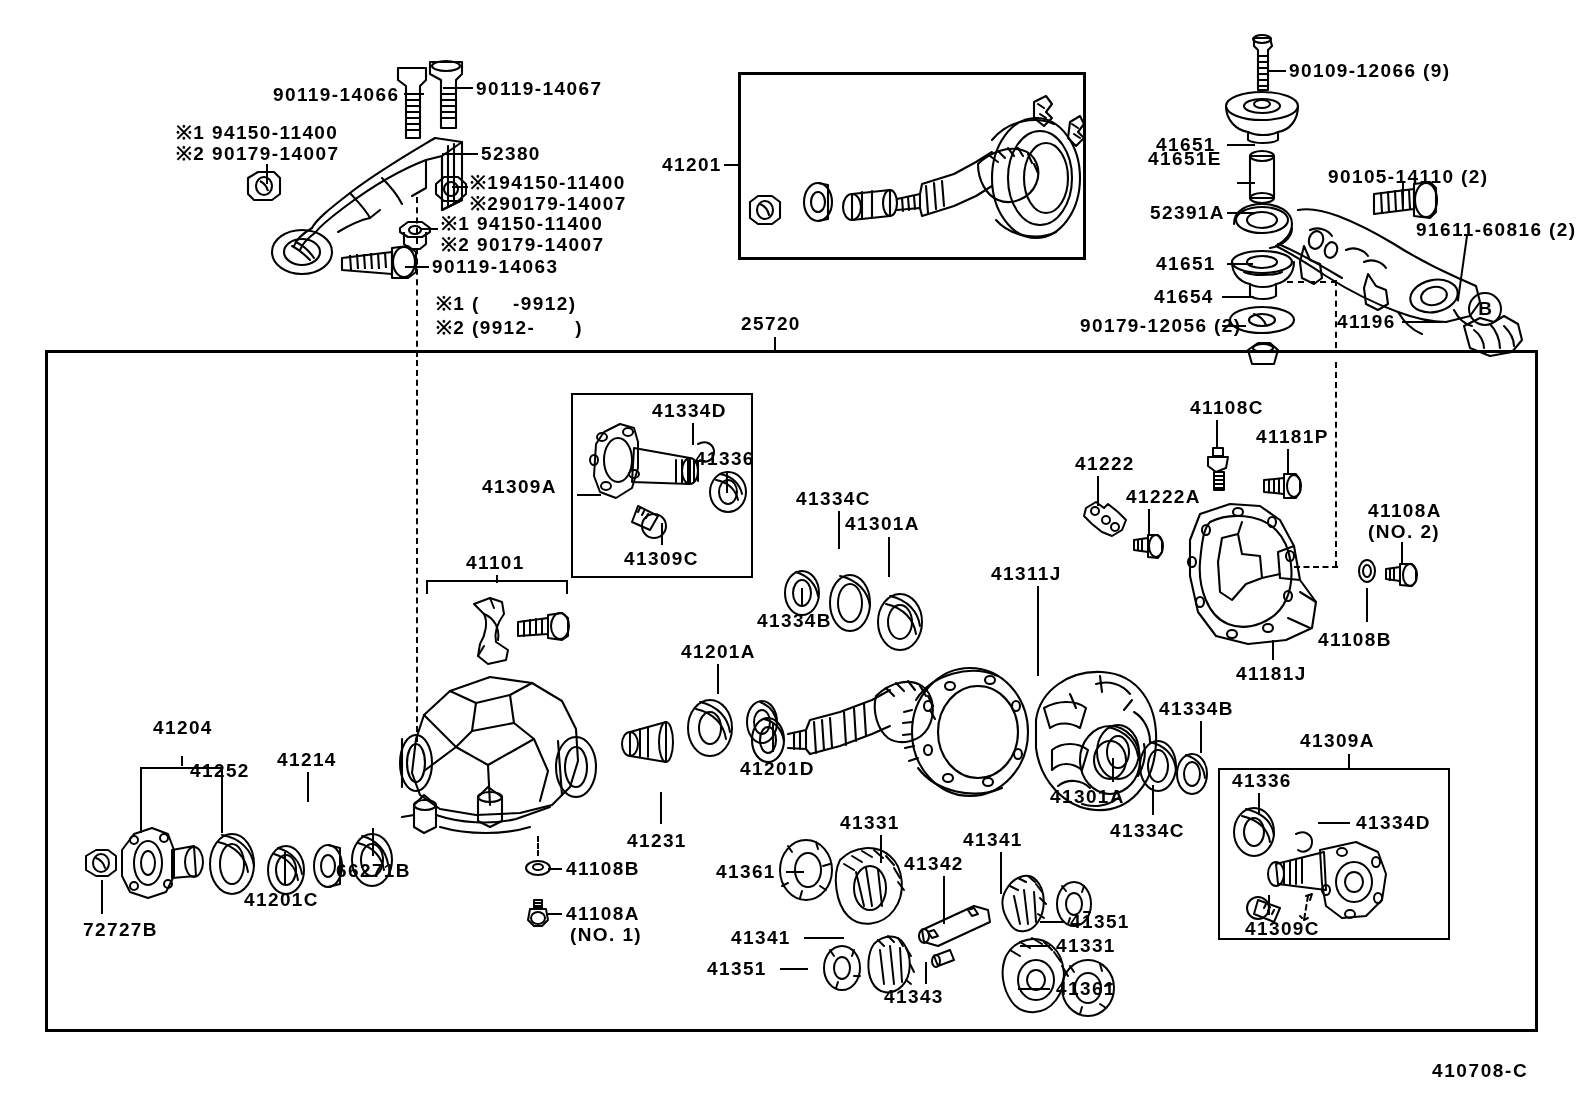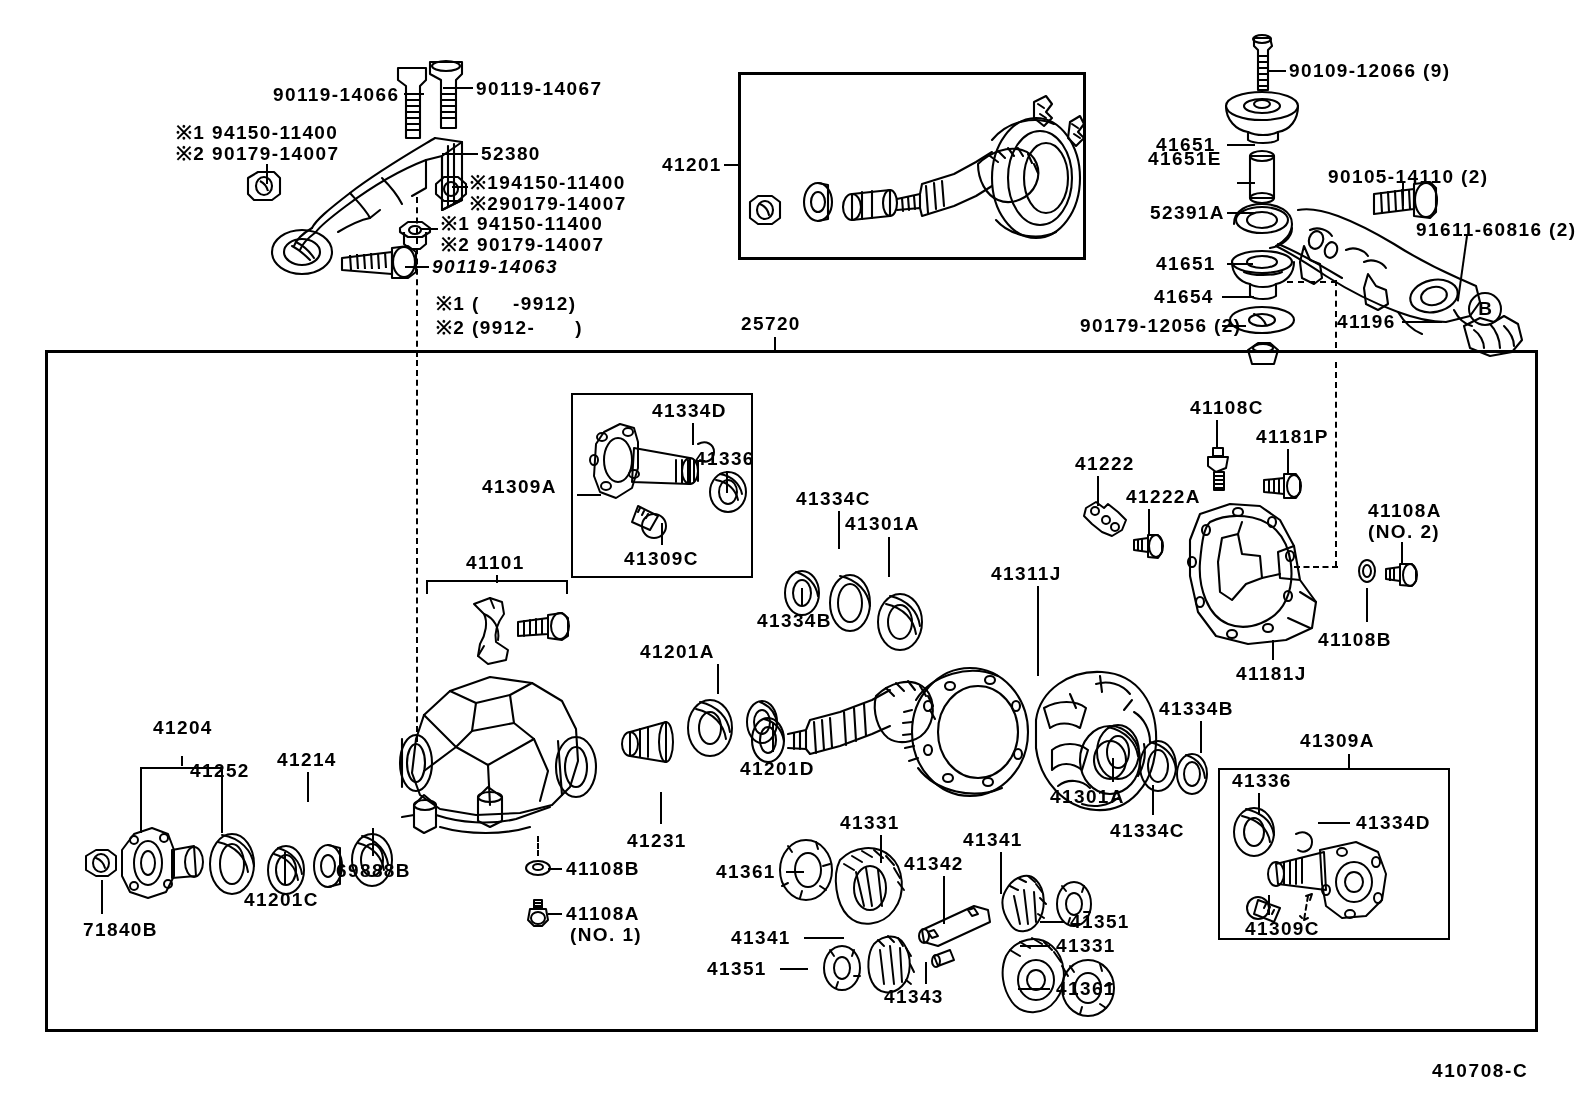--- a/index.html
+++ b/index.html
@@ -172,21 +172,21 @@
   <div class="ln h" style="left:442px;top:153px;width:36px;"></div>
 
   <div class="lbl" style="left:470px;top:172px;">※194150-11400</div>
   <div class="lbl" style="left:470px;top:193px;">※290179-14007</div>
   <div class="ln h" style="left:452px;top:186px;width:16px;"></div>
 
   <div class="lbl" style="left:441px;top:213px;">※1 94150-11400</div>
   <div class="lbl" style="left:441px;top:234px;">※2 90179-14007</div>
   <div class="ln h" style="left:420px;top:228px;width:18px;"></div>
 
-  <div class="lbl" style="left:432px;top:256px;font-style:italic;">90119-14063</div>
+  <div class="lbl" style="left:432px;top:256px;">90119-14063</div>
   <div class="ln h" style="left:405px;top:266px;width:24px;"></div>
 
   <div class="lbl" style="left:436px;top:293px;">※1 (     -9912)</div>
   <div class="lbl" style="left:436px;top:317px;">※2 (9912-      )</div>
 
   <div class="dash-v" style="left:416px;top:197px;height:160px;"></div>
   <div class="dash-v" style="left:416px;top:360px;height:382px;"></div>
 
   <div class="box" style="left:738px;top:72px;width:348px;height:188px;"></div>
   <div class="lbl" style="left:662px;top:154px;">41201</div>
@@ -478,27 +478,27 @@
         <path d="M248 37 L260 40 L260 76 L248 79"></path>
 
         <ellipse cx="292" cy="52" rx="20" ry="26"></ellipse>
         <ellipse cx="292" cy="52" rx="11" ry="16"></ellipse>
         <path d="M282 28 C 298 32 306 44 308 56"></path>
         <path d="M278 35 C 294 39 302 50 304 62"></path>
       </g>
     </svg>
   </div>
 
-  <div class="lbl" style="left:83px;top:919px;">71840B</div>
+  <div class="lbl" style="left:83px;top:919px;">72727B</div>
   <div class="ln v" style="left:101px;top:880px;height:34px;"></div>
 
   <div class="lbl" style="left:244px;top:889px;">41201C</div>
   <div class="ln v" style="left:284px;top:852px;height:32px;"></div>
 
-  <div class="lbl" style="left:336px;top:860px;">69888B</div>
+  <div class="lbl" style="left:336px;top:860px;">66271B</div>
   <div class="ln v" style="left:372px;top:828px;height:28px;"></div>
 
   <div class="art" style="left:620px;top:700px;">
     <svg width="230" height="110" viewBox="0 0 230 110">
       <g fill="none" stroke="#000" stroke-width="2" stroke-linejoin="round" stroke-linecap="round">
 
         <path d="M10 32 L46 22 L46 62 L10 56 Z"></path>
         <ellipse cx="10" cy="44" rx="8" ry="12"></ellipse>
         <ellipse cx="46" cy="42" rx="7" ry="20"></ellipse>
         <path d="M20 29 l0 28 M28 27 l0 30"></path>
@@ -511,21 +511,21 @@
         <ellipse cx="142" cy="22" rx="15" ry="21"></ellipse>
         <ellipse cx="142" cy="22" rx="8" ry="12"></ellipse>
         <path d="M140 2 C 150 6 156 14 157 24"></path>
       </g>
     </svg>
   </div>
 
   <div class="lbl" style="left:627px;top:830px;">41231</div>
   <div class="ln v" style="left:660px;top:792px;height:32px;"></div>
 
-  <div class="lbl" style="left:640px;top:641px;">41201A</div>
+  <div class="lbl" style="left:681px;top:641px;">41201A</div>
   <div class="ln v" style="left:717px;top:664px;height:30px;"></div>
 
   <div class="lbl" style="left:740px;top:758px;">41201D</div>
   <div class="ln v" style="left:772px;top:722px;height:30px;"></div>
 
   <div class="art" style="left:524px;top:858px;">
     <svg width="28" height="20" viewBox="0 0 28 20">
       <g fill="none" stroke="#000" stroke-width="2" stroke-linejoin="round">
         <ellipse cx="14" cy="10" rx="12" ry="7"></ellipse>
         <ellipse cx="14" cy="9" rx="5" ry="3"></ellipse>

